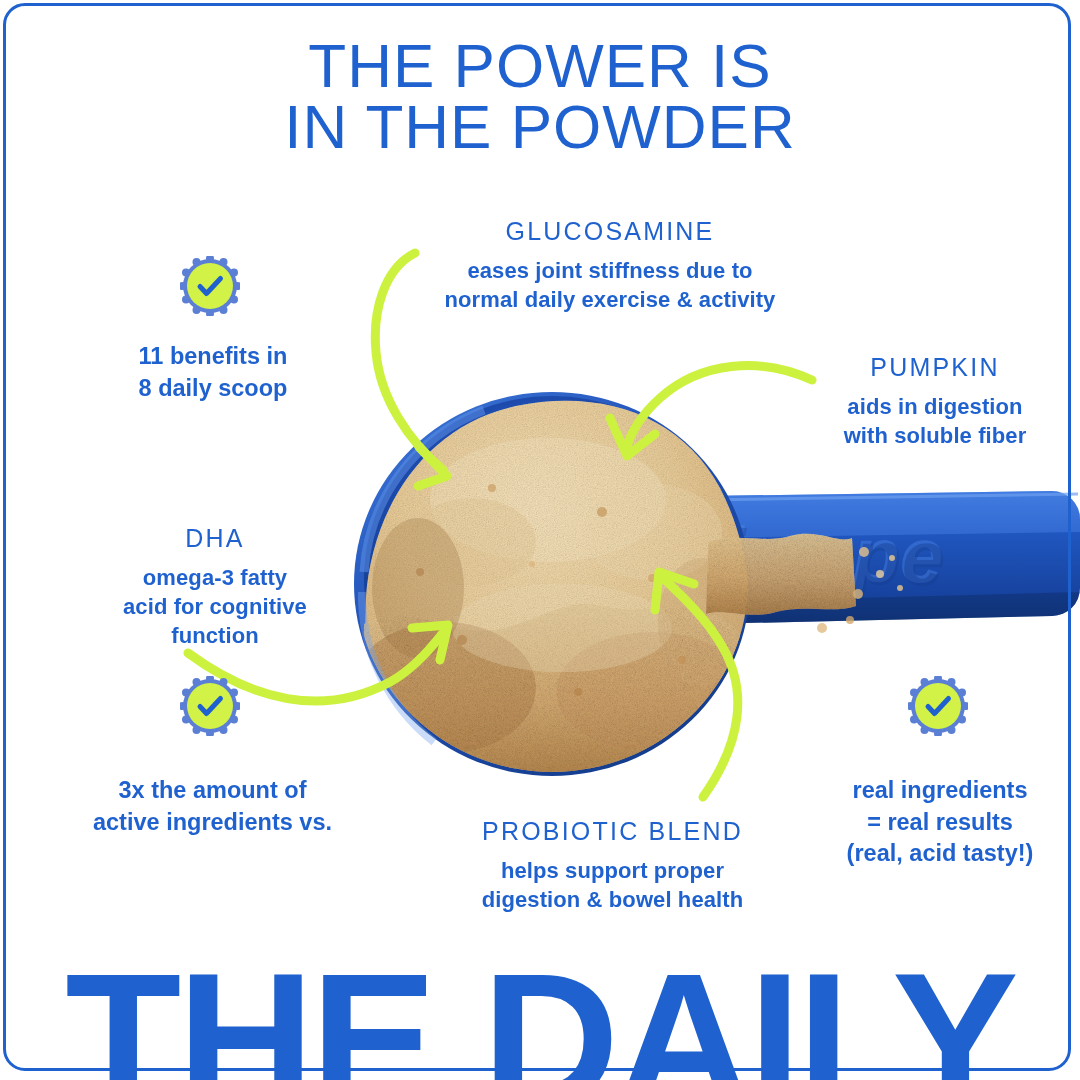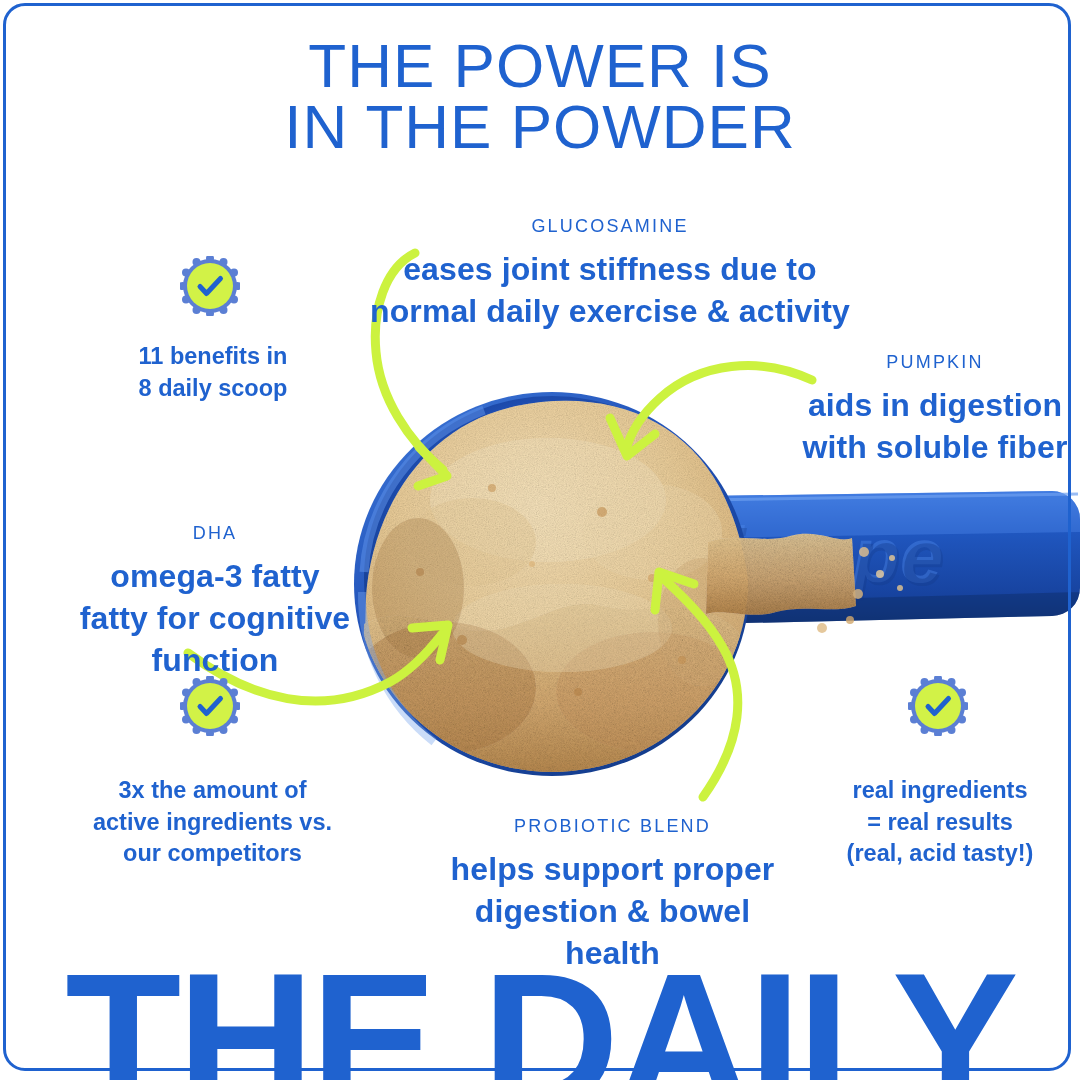--- a/index.html
+++ b/index.html
@@ -29,25 +29,25 @@
   .wordmark{
     position:absolute;left:50%;transform:translateX(-50%);
     top:944px;width:1300px;text-align:center;
     color:#1f62cf;font-weight:700;font-size:190px;line-height:1;
     letter-spacing:-4px;white-space:nowrap;z-index:7;
   }
 
   
   .callout{position:absolute;z-index:6;text-align:center;color:#1f62cf;}
   .callout .ttl{
-    font-size:18px;letter-spacing:2.2px;font-weight:400;
+    font-size:25px;letter-spacing:2.2px;font-weight:400;
     line-height:1.2;margin-bottom:10px;white-space:nowrap;
   }
   .callout .body{
-    font-size:32px;font-weight:700;line-height:1.32;letter-spacing:0.1px;
+    font-size:22px;font-weight:700;line-height:1.32;letter-spacing:0.1px;
   }
 
   .plain{position:absolute;z-index:6;text-align:center;color:#1f62cf;
          font-size:23.5px;font-weight:700;line-height:1.35;}
 
   
   #c-gluco   {left:330px; top:216px; width:560px;}
   #c-pumpkin {left:790px; top:352px; width:290px;}
   #c-dha     {left:75px;  top:495px; width:280px;margin-top:28px;}
   #c-probio  {left:430px; top:816px; width:365px;}
@@ -245,21 +245,21 @@
     <div class="body">
       <div>aids in digestion</div>
       <div>with soluble fiber</div>
     </div>
   </div>
 
   <div class="callout" id="c-dha">
     <div class="ttl">DHA</div>
     <div class="body">
       <div>omega-3 fatty</div>
-      <div>fatty for cognitive</div>
+      <div>acid for cognitive</div>
       <div>function</div>
     </div>
   </div>
 
   <div class="callout" id="c-probio">
     <div class="ttl">PROBIOTIC BLEND</div>
     <div class="body">
       <div>helps support proper</div>
       <div>digestion &amp; bowel health</div>
     </div>
@@ -306,21 +306,20 @@
         <circle cx="2.5" cy="30" r="4"></circle>
       <circle cx="6" cy="16.5" r="4"></circle>
         <circle cx="16.5" cy="6" r="4"></circle>
     </g>
     <circle cx="30" cy="30" r="23" fill="#d2f247"></circle>
     <path d="M20,30.5 L26.5,37.5 L40.5,22.5" stroke="#1f62cf" stroke-width="5" fill="none" stroke-linecap="round" stroke-linejoin="round"></path>
   </svg>
   <div class="plain" id="t-3x">
     <div>3x the amount of</div>
     <div>active ingredients vs.</div>
-    <div>our competitors</div>
   </div>
 
   <svg class="badge" id="b-3" width="60" height="60" viewBox="0 0 60 60">
     <circle cx="30" cy="30" r="27" fill="#5b7fd4"></circle>
     <g fill="#5b7fd4">
       <circle cx="30" cy="2.5" r="4"></circle>
         <circle cx="43.5" cy="6" r="4"></circle>
       <circle cx="54" cy="16.5" r="4"></circle>
         <circle cx="57.5" cy="30" r="4"></circle>
       <circle cx="54" cy="43.5" r="4"></circle>

